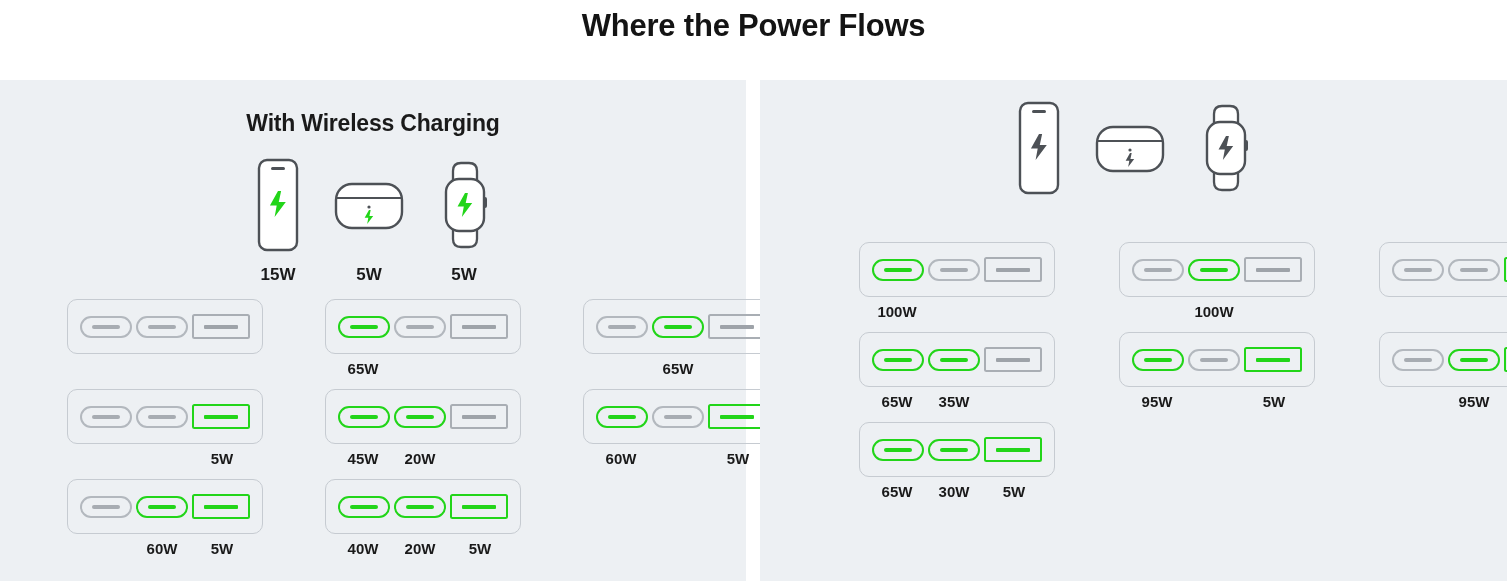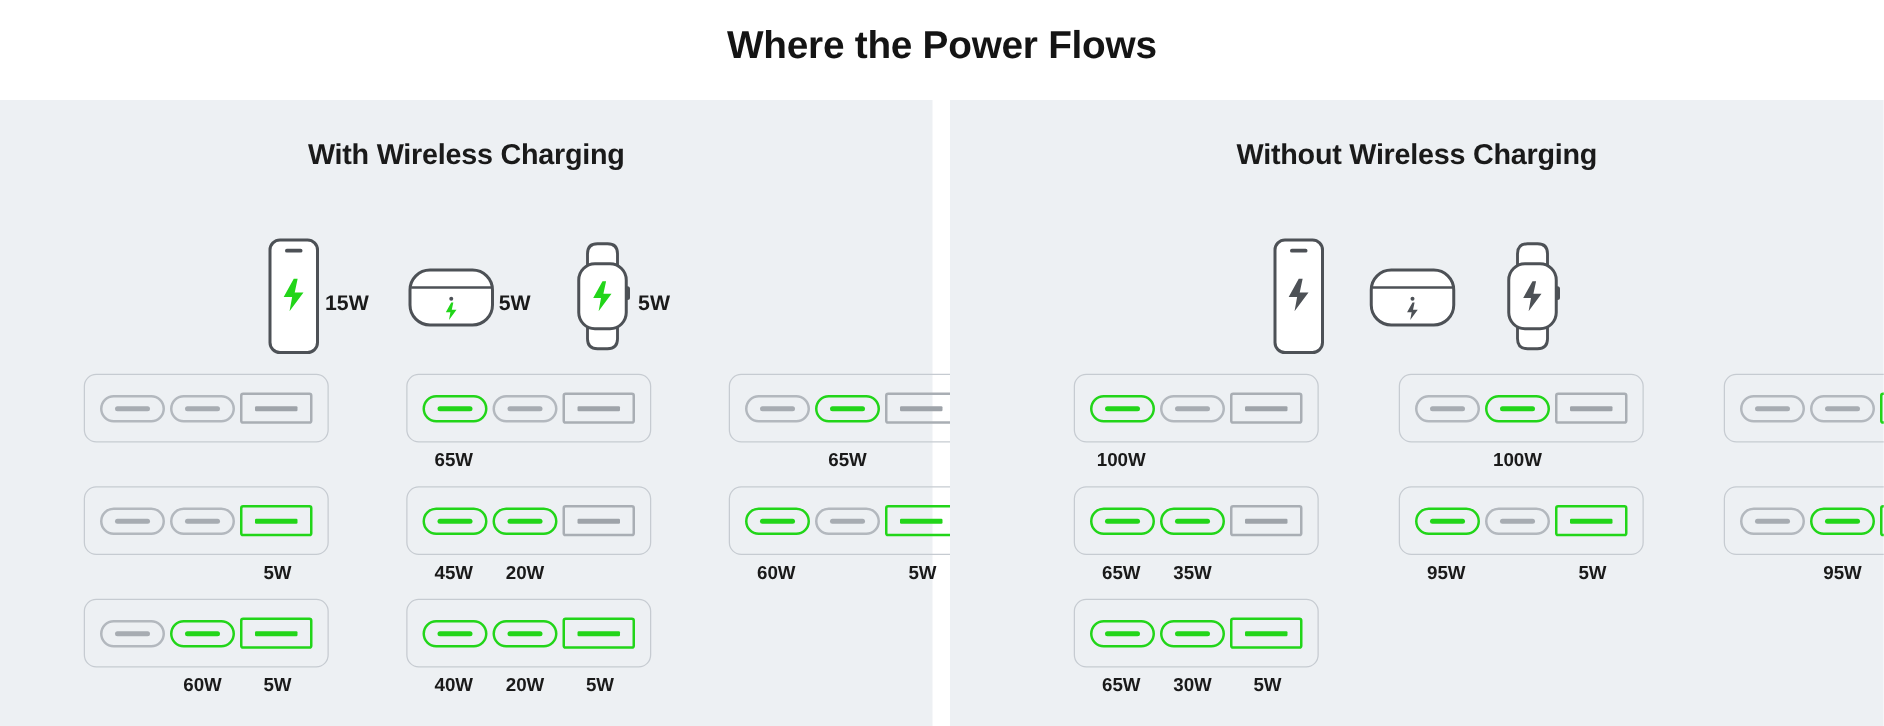--- a/index.html
+++ b/index.html
@@ -16,21 +16,21 @@
   }
 
   
   .page-title {
     width: 100%;
     text-align: center;
     font-size: 31px;
     font-weight: bold;
     color: #141414;
     letter-spacing: -0.2px;
-    padding-top: 18px;
+    padding-top: 8px;
     box-sizing: border-box;
     height: 80px;
   }
 
   
   .panels {
     display: flex;
     width: 1507px;
     height: 501px;
     gap: 14px;
@@ -57,21 +57,21 @@
   .devices {
     display: flex;
     justify-content: center;
     align-items: flex-end;
     gap: 28px;
     margin-top: 18px;
     height: 130px;
   }
   .device {
     display: flex;
-    flex-direction: row;
+    flex-direction: column;
     align-items: center;
   }
   .device-art {
     height: 96px;
     display: flex;
     align-items: center;
     justify-content: center;
   }
   .device-label {
     font-size: 17px;
@@ -393,21 +393,20 @@
             <div class="watt-row">
               <div class="watt c empty">&nbsp;</div>
               <div class="watt c empty">&nbsp;</div>
               <div class="watt a empty">&nbsp;</div>
             </div>
           </div>
         </div>
       </div>
   </div>
   <div class="panel panel-right">
-    <div class="panel-title">Without Wireless Charging</div>
     <div class="devices">
         <div class="device">
           <div class="device-art">
             <svg width="50" height="96" viewBox="0 0 50 96">
     <rect x="6" y="3" width="38" height="90" rx="8" ry="8" fill="#fff" stroke="#4d5156" stroke-width="2.4"></rect>
     <rect x="18" y="10" width="14" height="3" rx="1.5" fill="#4d5156"></rect>
     <polygon points="25,34 16.939999999999998,48.56 23.7,48.56 21.62,60 32.8,44.92 25.78,44.92 28.12,34" fill="#4d5156"></polygon>
   </svg>
           </div>
           <div class="device-label"></div>

